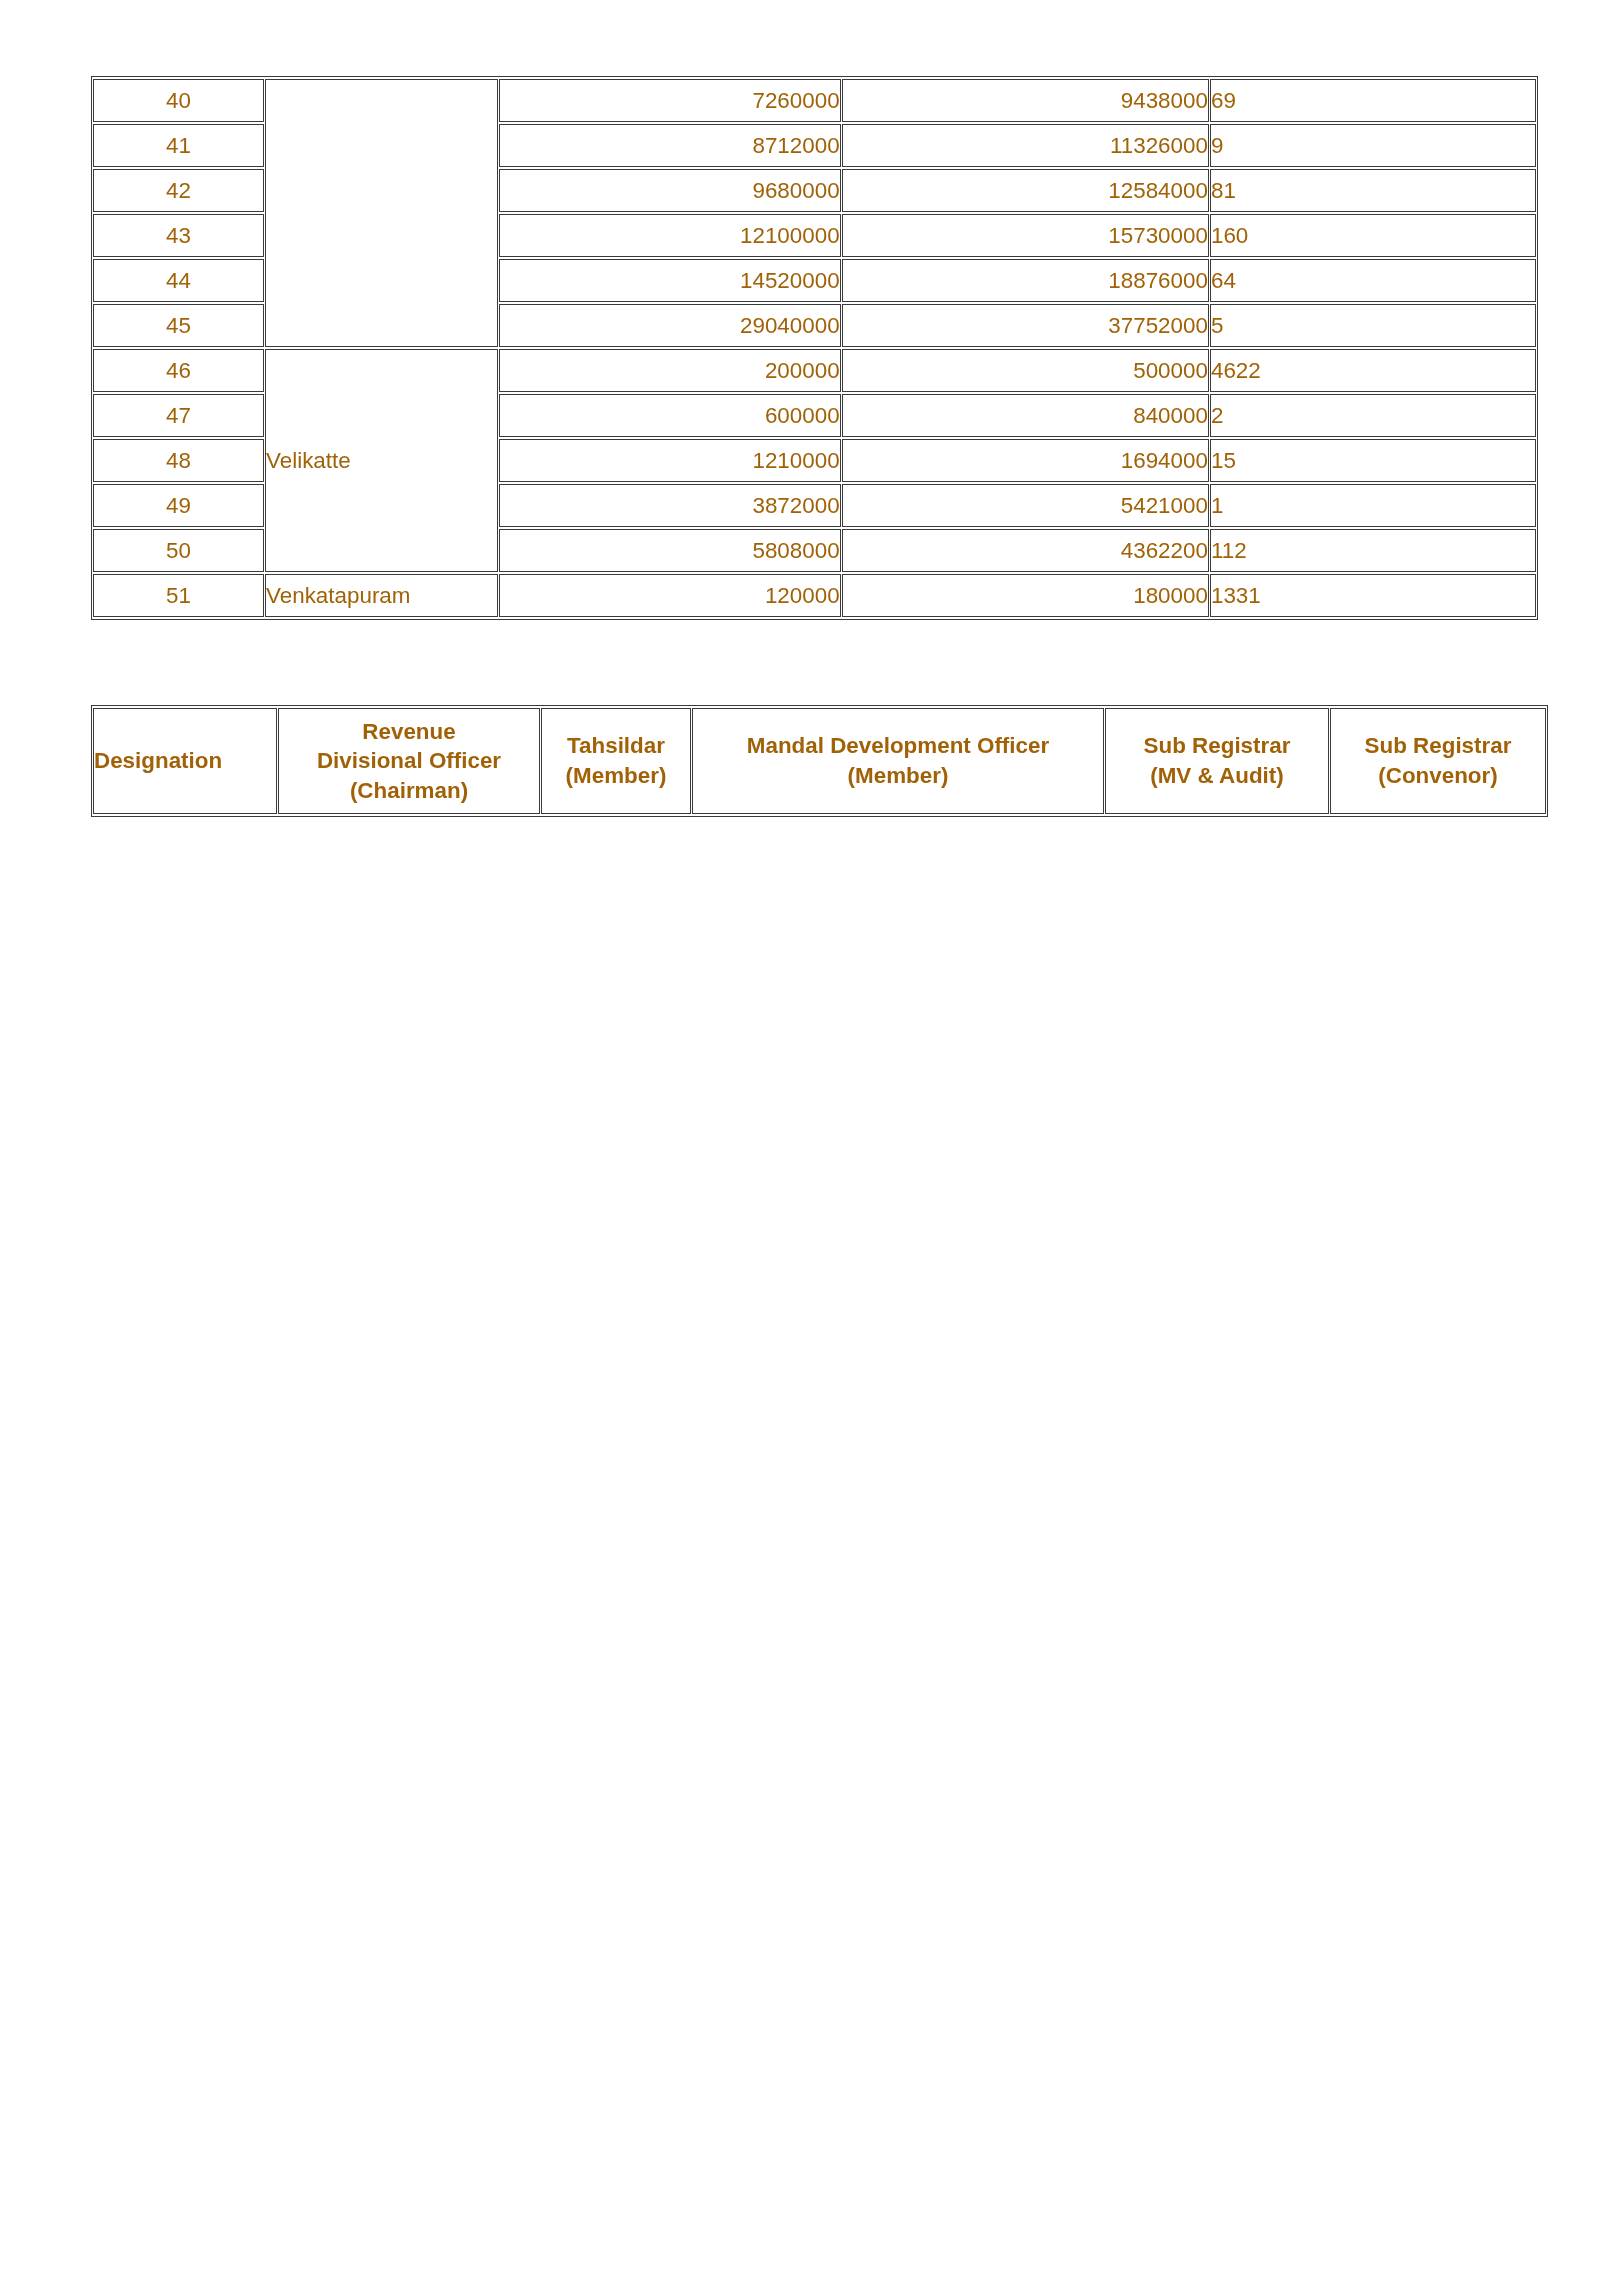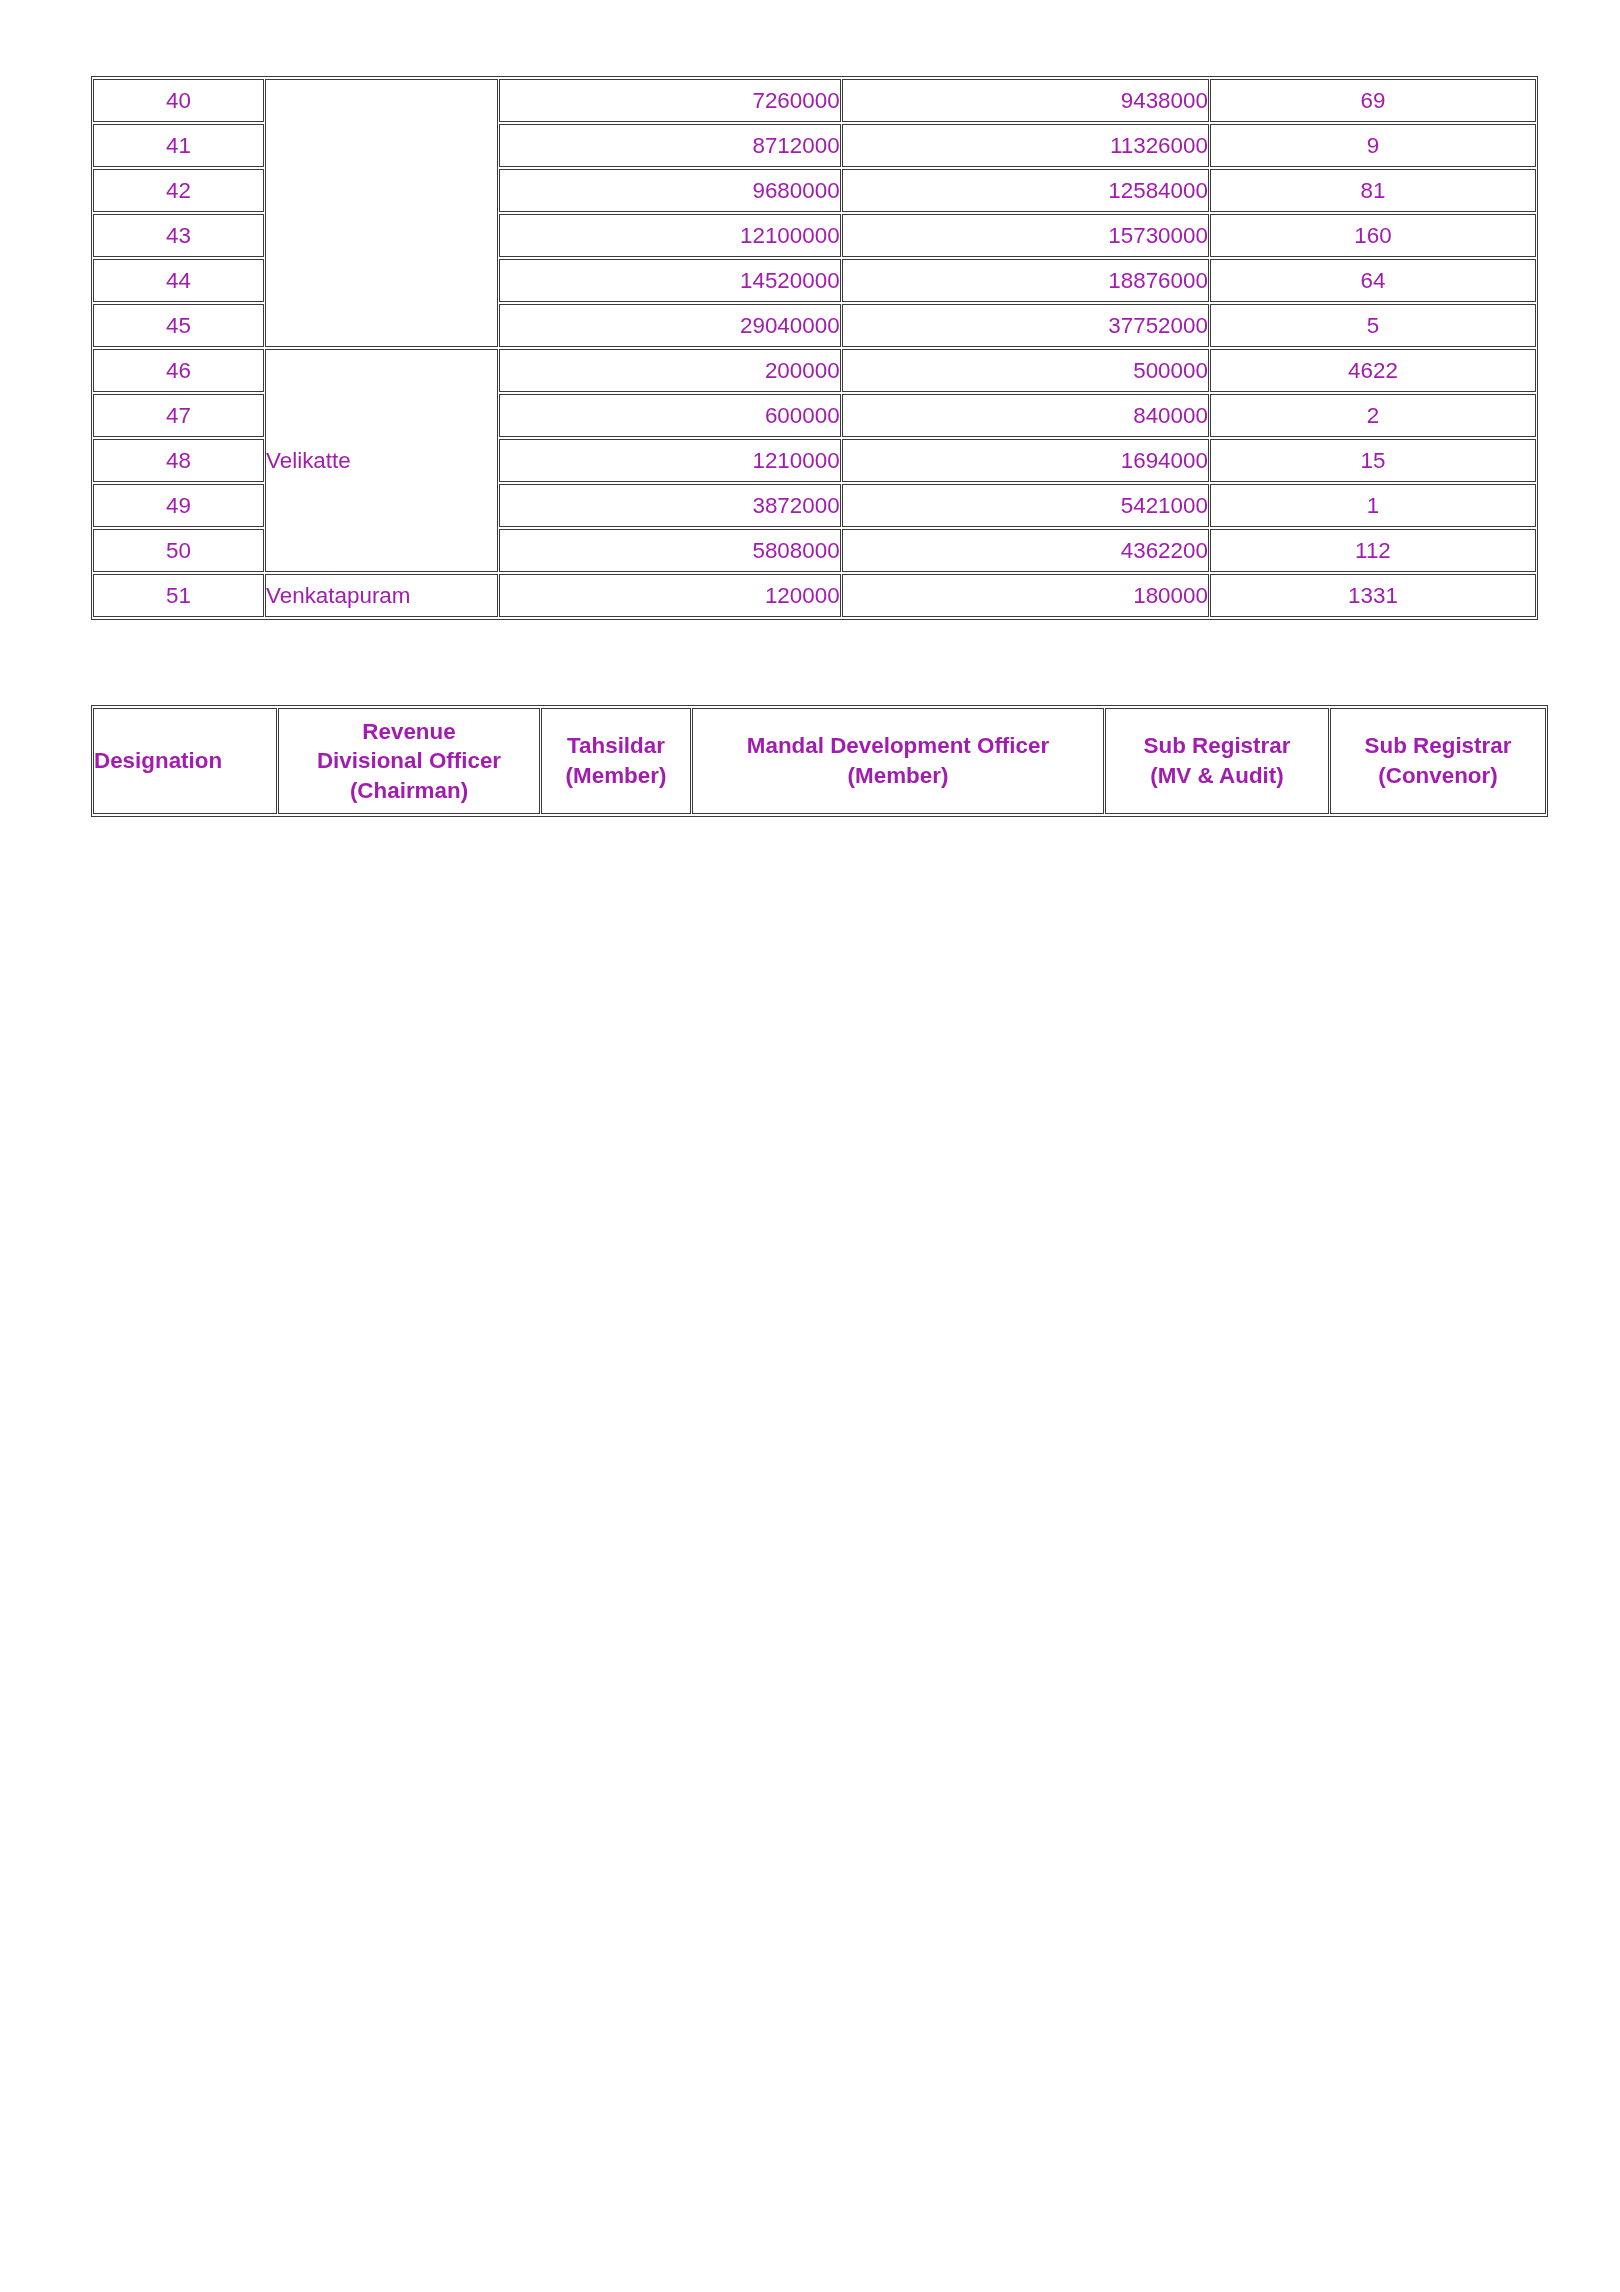--- a/index.html
+++ b/index.html
@@ -2,21 +2,21 @@
 <html style="font-size:14.3px"><head>
 <meta charset="utf-8">
 <style>
   html, body { margin: 0; padding: 0; background: #ffffff; }
   .page {
     position: relative;
     width: 1620px;
     height: 2293px;
     background: #ffffff;
     font-family: "Liberation Sans", sans-serif;
-    color: #a21caf;
+    color: #a16207;
     overflow: hidden;
   }
   table.doc {
     border-collapse: separate;
     border-spacing: 1.8px 2.7px;
     border: 1.8px solid #3b3b3b;
     table-layout: fixed;
     background: #ffffff;
   }
   table.doc td {
@@ -31,21 +31,21 @@
   table.ledger {
     position: absolute;
     left: 91px;
     top: 76px;
     width: 1447px;
   }
   table.ledger td { height: 41px; }
   td.sno   { text-align: center; }
   td.vill  { text-align: left; }
   td.num   { text-align: right; padding-right: 12.5px; }
-  td.cnt   { text-align: center; padding-right: 18px; }
+  td.cnt   { text-align: left; padding-right: 18px; }
   
   table.sig {
     position: absolute;
     left: 91px;
     top: 705px;
     width: 1447px;
   }
   table.sig td { font-weight: bold; }
   td.rowlabel { text-align: left; padding-left: 9px; height: 39px; }
   td.blank    { height: 39px; }

